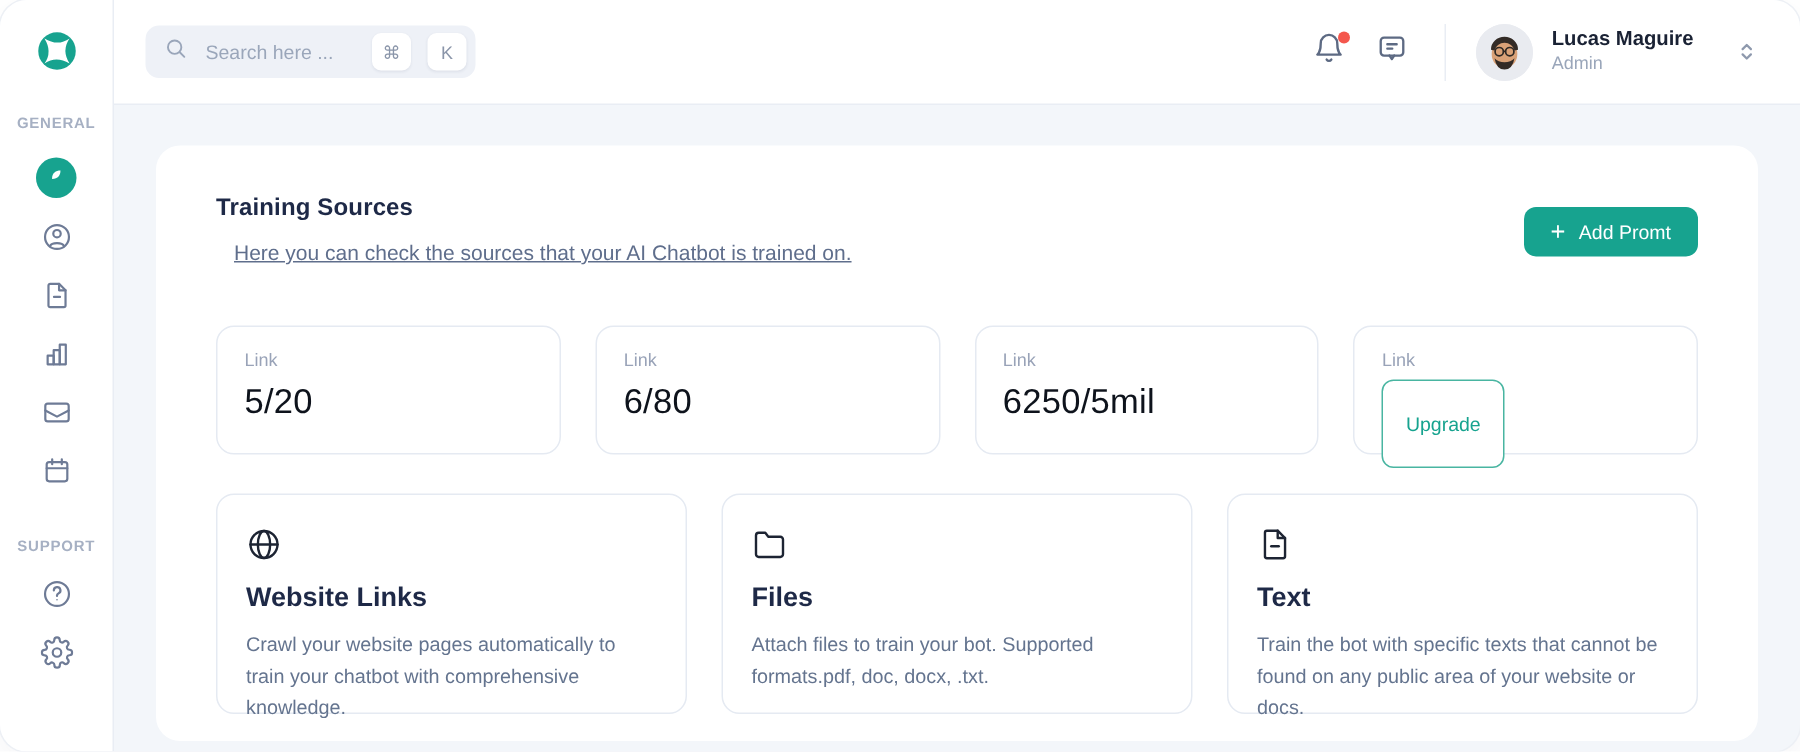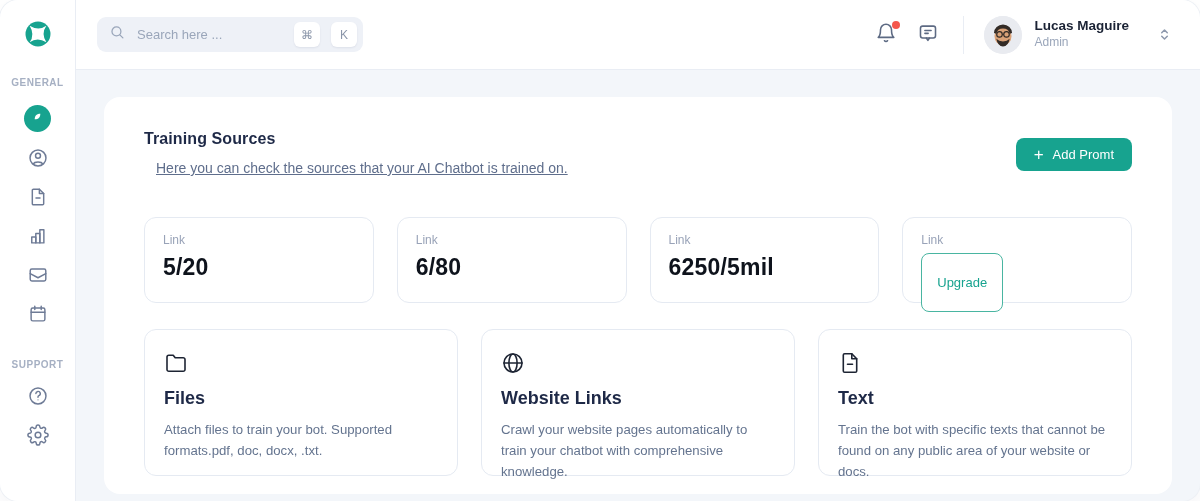--- a/index.html
+++ b/index.html
@@ -33,21 +33,21 @@
   .side-item.active svg { width:15px; height:15px; }
   .side-label.support { margin-top:32px; }
 
   
   .header {
     position:absolute; left:76px; right:0; top:0; height:70px;
     background:#fff; border-bottom:1px solid #e9edf4;
     display:flex; align-items:center; padding:0 26px 0 21px; z-index:2;
   }
   .search {
-    width:266px; height:35px; background:#eef1f7; border-radius:9px;
+    width:220px; height:35px; background:#eef1f7; border-radius:9px;
     display:flex; align-items:center; gap:9px; padding:0 6px 0 12px;
   }
   .search svg { flex:0 0 auto; }
   .search input {
     flex:1 1 auto; min-width:0; border:none; outline:none; background:transparent;
     font-family:"Liberation Sans",sans-serif; font-size:13px; color:#3d4a63;
   }
   .search input::placeholder { color:#9aa6ba; }
   .kbd {
     flex:0 0 auto; min-width:26px; height:25px; padding:0 6px;
@@ -81,21 +81,21 @@
     font-size:13px; font-weight:500; display:flex; align-items:center; gap:9px; cursor:pointer;
   }
   .add-btn .plus { font-size:17px; font-weight:400; line-height:1; margin-top:-1px; }
 
   .stats { display:grid; grid-template-columns:repeat(4,1fr); gap:23px; margin-top:29px; }
   .stat-card {
     height:86px; background:#fff; border:1px solid #e5eaf2; border-radius:12px;
     padding:15px 18px;
   }
   .stat-label { font-size:12px; color:#99a3b8; }
-  .stat-value { margin-top:7px; font-size:23px; font-weight:700; color:#0e131c; letter-spacing:.2px; }
+  .stat-value { margin-top:7px; font-size:23px; font-weight:400; color:#0e131c; letter-spacing:.2px; }
   .upgrade-btn {
     margin-top:6px; background:#fff; border:1.5px solid #49b5a1; color:#17a38f;
     border-radius:8px; padding:21px 15px; font-family:"Liberation Sans",sans-serif;
     font-size:13px; cursor:pointer;
   }
 
   .features { display:grid; grid-template-columns:repeat(3,1fr); gap:23px; margin-top:26px; }
   .feature-card {
     height:147px; background:#fff; border:1px solid #e5eaf2; border-radius:12px;
     padding:21px 20px 0 19px; cursor:pointer;
@@ -285,38 +285,38 @@
         </div>
         <div class="stat-card">
           <div class="stat-label">Link</div>
           <button class="upgrade-btn">Upgrade</button>
         </div>
       </div>
 
       <div class="features">
         <div class="feature-card">
           <div class="feature-icon">
-            <svg viewBox="0 0 24 24" width="24" height="24" fill="none" stroke="currentColor" stroke-width="1.6" stroke-linecap="round" stroke-linejoin="round">
-              <path d="M21 18.5a1.8 1.8 0 0 1-1.8 1.8H4.8A1.8 1.8 0 0 1 3 18.5V6a1.8 1.8 0 0 1 1.8-1.8h4.4l2 2.6h8A1.8 1.8 0 0 1 21 8.6z"></path>
-            </svg>
-          </div>
-          <h2 class="feature-title">Files</h2>
-          <p class="feature-desc">Attach files to train your bot. Supported formats.pdf, doc, docx, .txt.</p>
-        </div>
-
-        <div class="feature-card">
-          <div class="feature-icon">
             <svg viewBox="0 0 24 24" width="24" height="24" fill="none" stroke="currentColor" stroke-width="1.6" stroke-linecap="round">
               <circle cx="12" cy="12" r="9"></circle>
               <ellipse cx="12" cy="12" rx="4.1" ry="9"></ellipse>
               <path d="M3 12h18"></path>
             </svg>
           </div>
           <h2 class="feature-title">Website Links</h2>
           <p class="feature-desc">Crawl your website pages automatically to train your chatbot with comprehensive knowledge.</p>
+        </div>
+
+        <div class="feature-card">
+          <div class="feature-icon">
+            <svg viewBox="0 0 24 24" width="24" height="24" fill="none" stroke="currentColor" stroke-width="1.6" stroke-linecap="round" stroke-linejoin="round">
+              <path d="M21 18.5a1.8 1.8 0 0 1-1.8 1.8H4.8A1.8 1.8 0 0 1 3 18.5V6a1.8 1.8 0 0 1 1.8-1.8h4.4l2 2.6h8A1.8 1.8 0 0 1 21 8.6z"></path>
+            </svg>
+          </div>
+          <h2 class="feature-title">Files</h2>
+          <p class="feature-desc">Attach files to train your bot. Supported formats.pdf, doc, docx, .txt.</p>
         </div>
 
         <div class="feature-card">
           <div class="feature-icon">
             <svg viewBox="0 0 24 24" width="24" height="24" fill="none" stroke="currentColor" stroke-width="1.6" stroke-linecap="round" stroke-linejoin="round">
               <path d="M13.8 2.8H6.6a1.3 1.3 0 0 0-1.3 1.3v15.8a1.3 1.3 0 0 0 1.3 1.3h10.8a1.3 1.3 0 0 0 1.3-1.3V7.7z"></path>
               <path d="M13.8 2.8v4.9h4.9"></path>
               <path d="M9.5 13.2h5"></path>
             </svg>
           </div>

